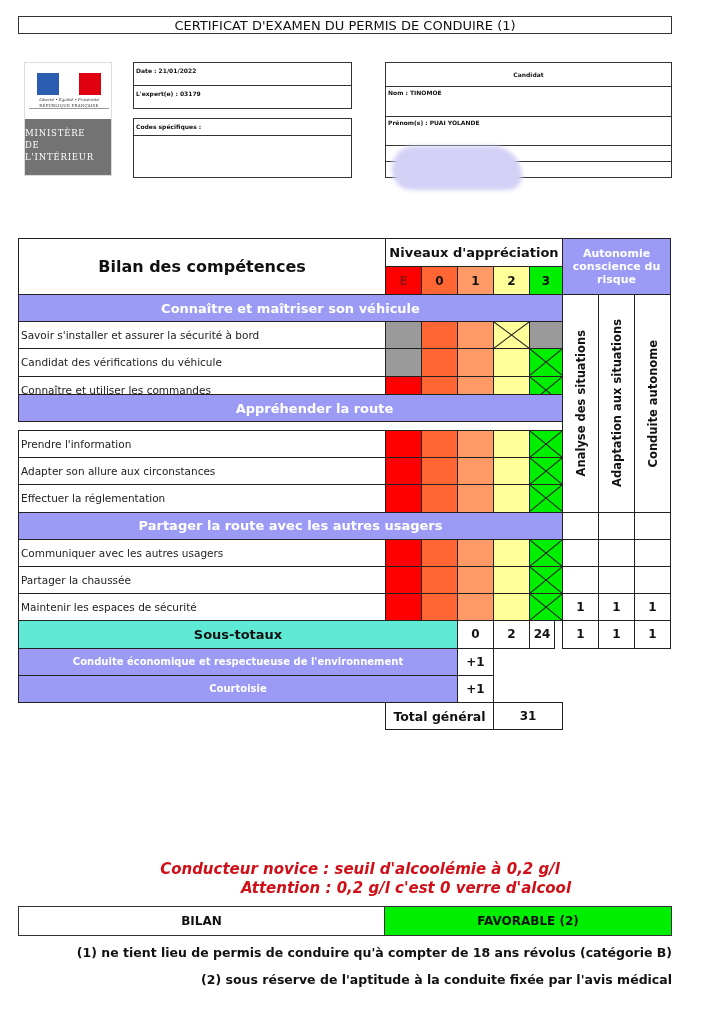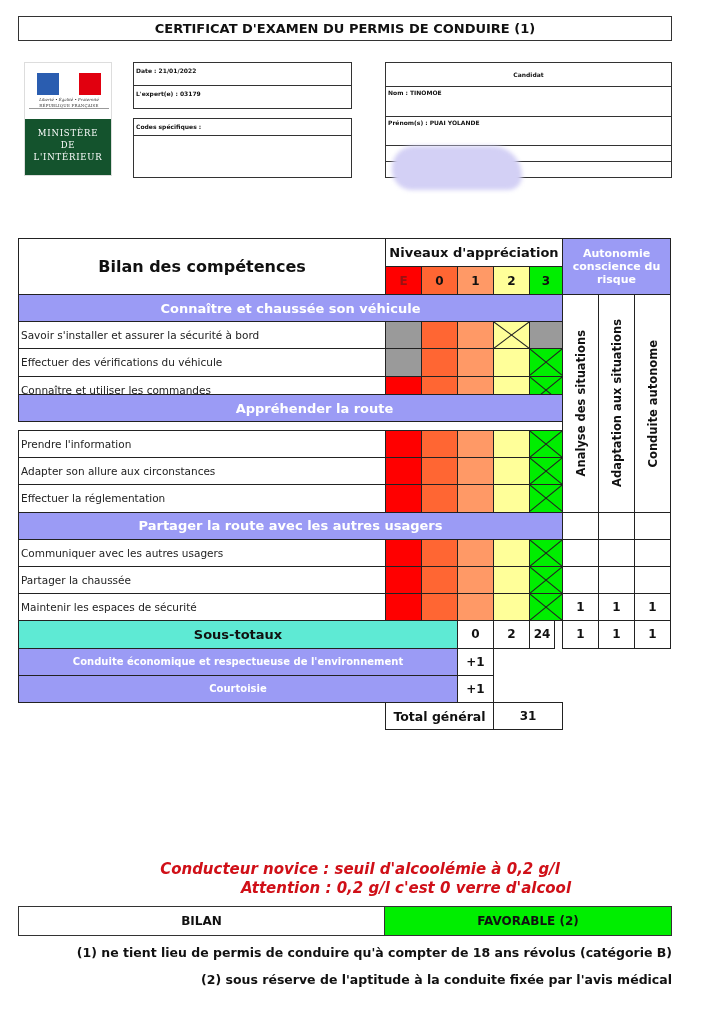--- a/index.html
+++ b/index.html
@@ -1,27 +1,27 @@
 <!DOCTYPE html>
 <html><head>
 <meta charset="utf-8">
 <style>
   * { box-sizing: border-box; margin: 0; padding: 0; }
   body { width: 720px; height: 1031px; background: #fff; position: relative; font-family: "DejaVu Sans", sans-serif; color: #111; overflow: hidden; }
   .abs { position: absolute; }
-  .title-box { left: 18px; top: 16px; width: 654px; height: 25px; border: 1.5px solid #333; display: flex; align-items: center; justify-content: center; font-weight: bold; font-size: 13px; }
+  .title-box { left: 18px; top: 16px; width: 654px; height: 18px; border: 1.5px solid #333; display: flex; align-items: center; justify-content: center; font-weight: normal; font-size: 13px; }
 
   .logo { left: 24px; top: 62px; width: 88px; height: 114px; border: 1px solid #ddd; background: #fff; }
   .logo .flag { position: absolute; left: 12px; top: 10px; width: 64px; height: 22px; display: flex; }
   .logo .flag .b { flex: 1; background: #2a5db0; }
   .logo .flag .w { flex: 0.9; background: #fff; }
   .logo .flag .r { flex: 1; background: #e1000f; }
   .logo .motto { position: absolute; left: 4px; top: 34px; width: 80px; text-align: center; font-size: 4px; font-style: italic; color: #333; font-family: "DejaVu Serif", serif; }
   .logo .rep { position: absolute; left: 4px; top: 40px; width: 80px; text-align: center; font-size: 4px; color: #333; font-family: "DejaVu Serif", serif; letter-spacing: 0.2px; border-bottom: 0.5px solid #999; }
-  .logo .min { position: absolute; left: 0; top: 56px; width: 86px; height: 56px; background: #14532d; color: #fff; font-family: "DejaVu Serif", serif; font-size: 8.5px; line-height: 12px; text-align: center; padding-top: 8px; letter-spacing: 0.8px; }
+  .logo .min { position: absolute; left: 0; top: 56px; width: 86px; height: 56px; background: #737373; color: #fff; font-family: "DejaVu Serif", serif; font-size: 8.5px; line-height: 12px; text-align: left; padding-top: 8px; letter-spacing: 0.8px; }
 
   .info-box { border: 1px solid #333; font-size: 6px; font-weight: bold; }
   .info-row { border-bottom: 1px solid #333; padding: 4px 2px; height: 50%; }
   .info-row:last-child { border-bottom: none; }
 
   .cand-box { left: 385px; top: 62px; width: 287px; height: 116px; border: 1px solid #333; font-size: 6px; font-weight: bold; }
   .cand-row { border-bottom: 1px solid #333; padding: 2px 2px; }
   .cand-head { height: 24px; display: flex; align-items: center; justify-content: center; }
   .blur-blob { left: 392px; top: 146px; width: 130px; height: 44px; background: #d3d0f5; border-radius: 22px 30px 14px 20px; filter: blur(2px); }
 
@@ -86,33 +86,33 @@
 
 <div id="grid">
     <div class="cell " style="left: 18px; top: 238px; width: 368px; height: 57px; background: rgb(255, 255, 255); display: flex; align-items: center; justify-content: center; font-weight: bold; font-size: 16px;">Bilan des compétences</div>
     <div class="cell " style="left: 385px; top: 238px; width: 178px; height: 29px; background: rgb(255, 255, 255); display: flex; align-items: center; justify-content: center; font-weight: bold; font-size: 13px; white-space: nowrap;">Niveaux d'appréciation</div>
     <div class="cell hdr-num g-E" style="left: 385px; top: 266px; width: 37px; height: 29px; color: rgb(153, 17, 17);">E</div>
     <div class="cell hdr-num g-0" style="left: 421px; top: 266px; width: 37px; height: 29px;">0</div>
     <div class="cell hdr-num g-1" style="left: 457px; top: 266px; width: 37px; height: 29px;">1</div>
     <div class="cell hdr-num g-2" style="left: 493px; top: 266px; width: 37px; height: 29px;">2</div>
     <div class="cell hdr-num g-3" style="left: 529px; top: 266px; width: 34px; height: 29px;">3</div>
     <div class="cell lav" style="left: 562px; top: 238px; width: 109px; height: 57px; font-size: 11px; text-align: center; line-height: 13px; padding: 0px 4px;">Autonomie conscience du risque</div>
-    <div class="cell lav" style="left: 18px; top: 294px; width: 545px; height: 28.2px;">Connaître et chaussée son véhicule</div>
+    <div class="cell lav" style="left: 18px; top: 294px; width: 545px; height: 28.2px;">Connaître et maîtriser son véhicule</div>
     <div class="cell label-cell" style="left: 18px; top: 321.2px; width: 440px; height: 28.2px;">Savoir s'installer et assurer la sécurité à bord</div>
     <div class="cell g-grey" style="left: 385px; top: 321.2px; width: 37px; height: 28.2px;"></div>
     <div class="cell g-0" style="left: 421px; top: 321.2px; width: 37px; height: 28.2px;"></div>
     <div class="cell g-1" style="left: 457px; top: 321.2px; width: 37px; height: 28.2px;"></div>
     <div class="cell g-2 xmark" style="left: 493px; top: 321.2px; width: 37px; height: 28.2px; position: absolute;">
       <svg viewBox="0 0 10 10" preserveAspectRatio="none">
         <line x1="0" y1="0" x2="10" y2="10" stroke="#222" stroke-width="0.35"></line>
         <line x1="10" y1="0" x2="0" y2="10" stroke="#222" stroke-width="0.35"></line>
       </svg>
     </div>
     <div class="cell g-grey" style="left: 529px; top: 321.2px; width: 34px; height: 28.2px;"></div>
-    <div class="cell label-cell" style="left: 18px; top: 348.4px; width: 368px; height: 28.2px;">Effectuer des vérifications du véhicule</div>
+    <div class="cell label-cell" style="left: 18px; top: 348.4px; width: 368px; height: 28.2px;">Candidat des vérifications du véhicule</div>
     <div class="cell g-grey" style="left: 385px; top: 348.4px; width: 37px; height: 28.2px;"></div>
     <div class="cell g-0" style="left: 421px; top: 348.4px; width: 37px; height: 28.2px;"></div>
     <div class="cell g-1" style="left: 457px; top: 348.4px; width: 37px; height: 28.2px;"></div>
     <div class="cell g-2" style="left: 493px; top: 348.4px; width: 37px; height: 28.2px;"></div>
     <div class="cell g-3 xmark" style="left: 529px; top: 348.4px; width: 34px; height: 28.2px; position: absolute;">
       <svg viewBox="0 0 10 10" preserveAspectRatio="none">
         <line x1="0" y1="0" x2="10" y2="10" stroke="#222" stroke-width="0.35"></line>
         <line x1="10" y1="0" x2="0" y2="10" stroke="#222" stroke-width="0.35"></line>
       </svg>
     </div>

